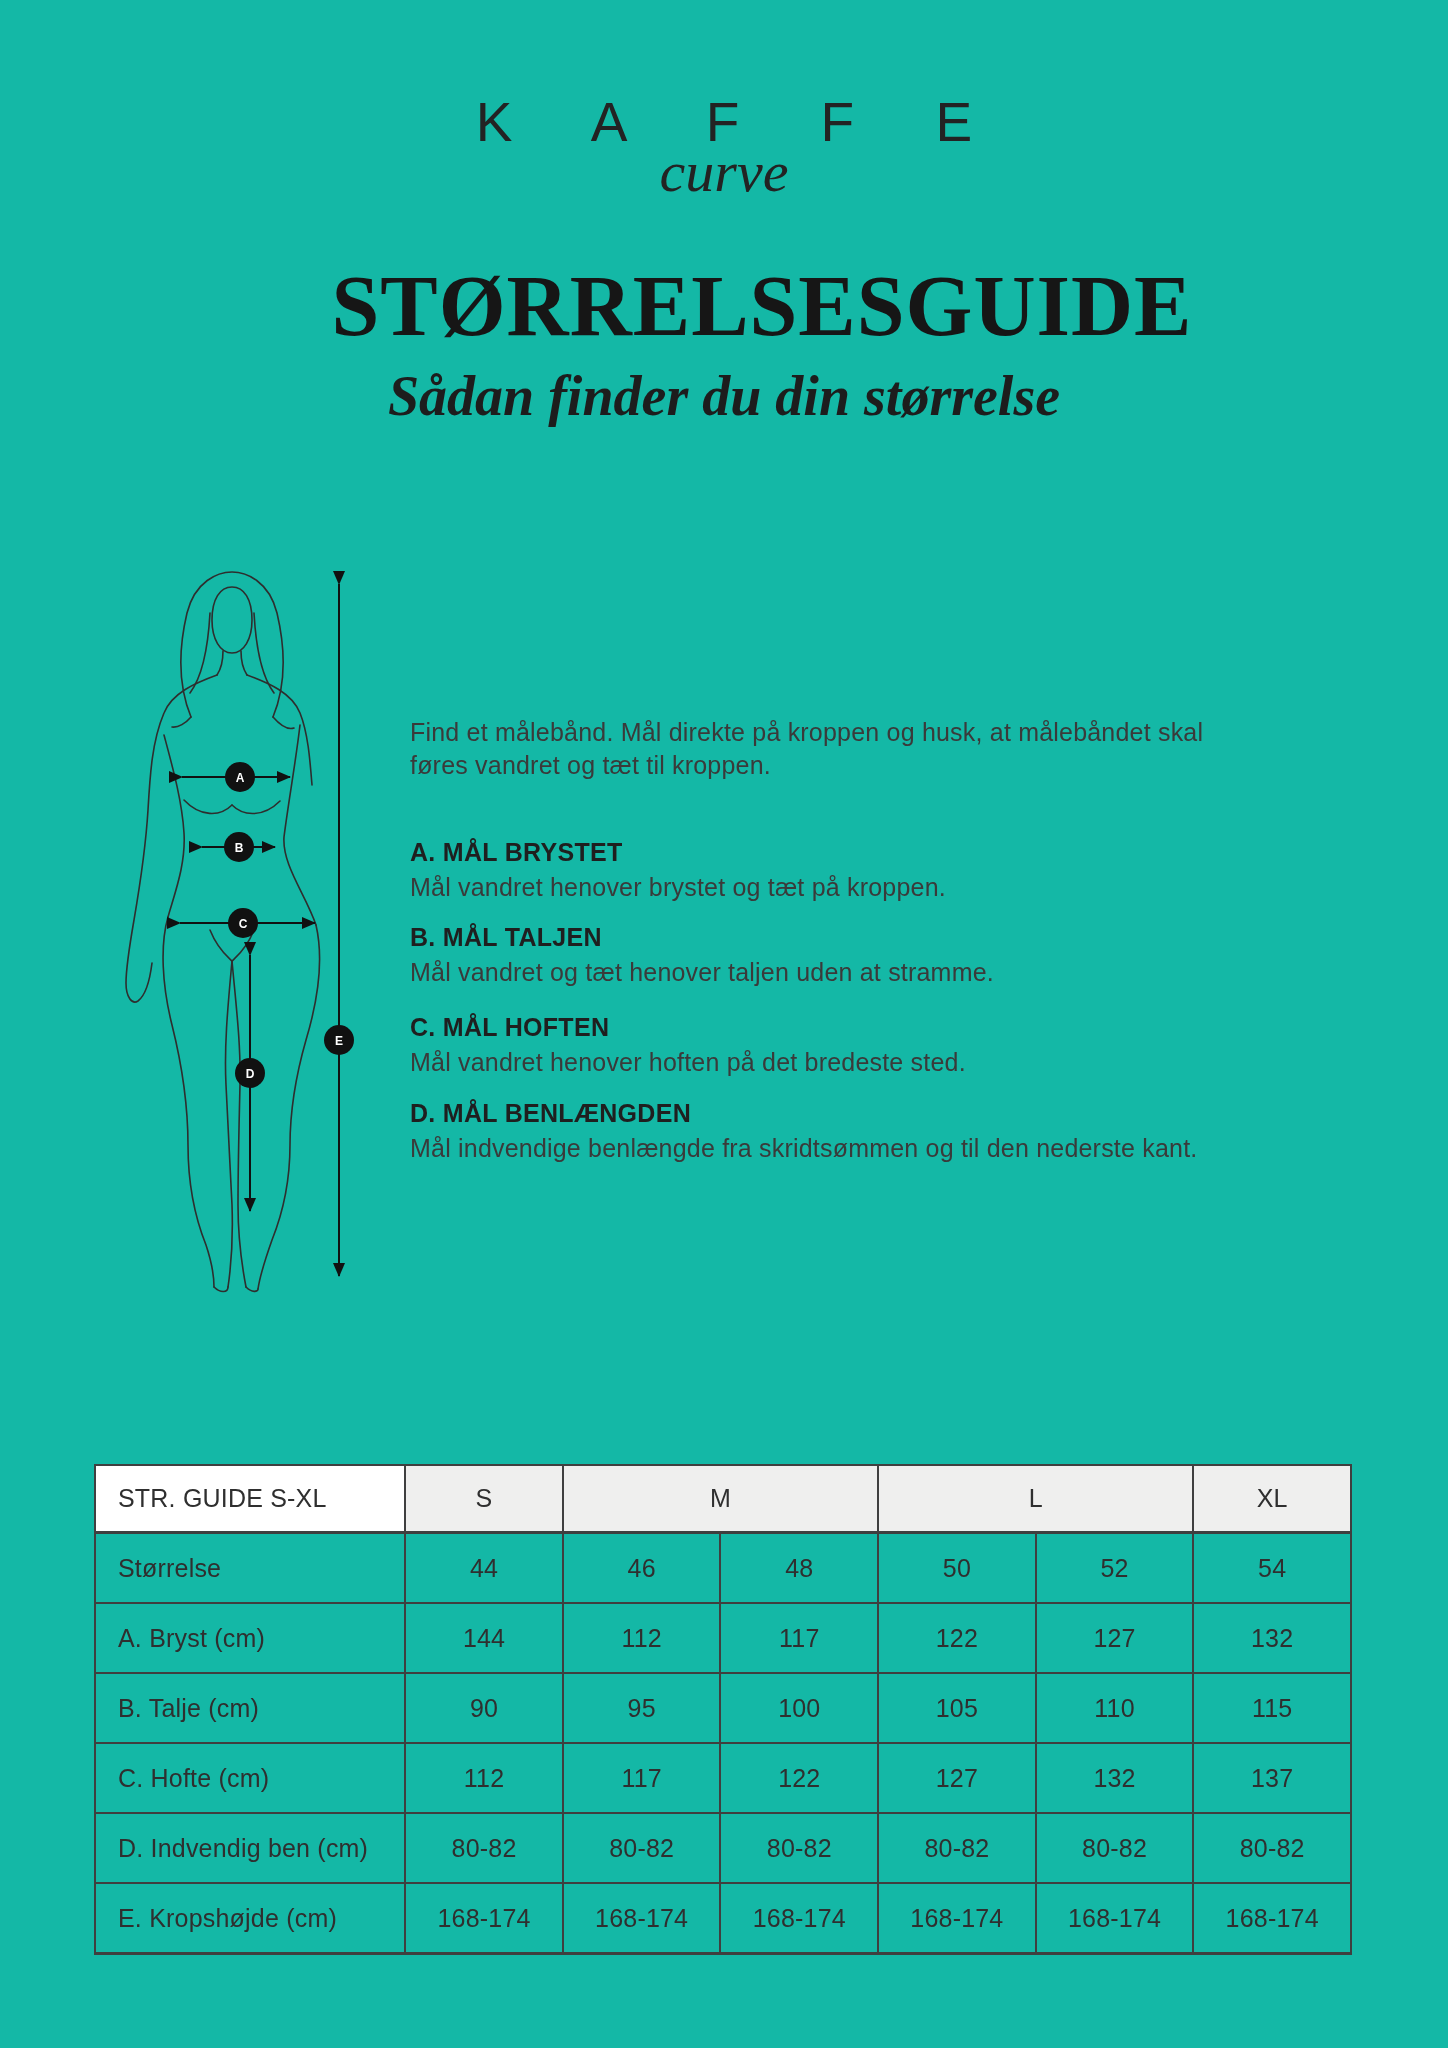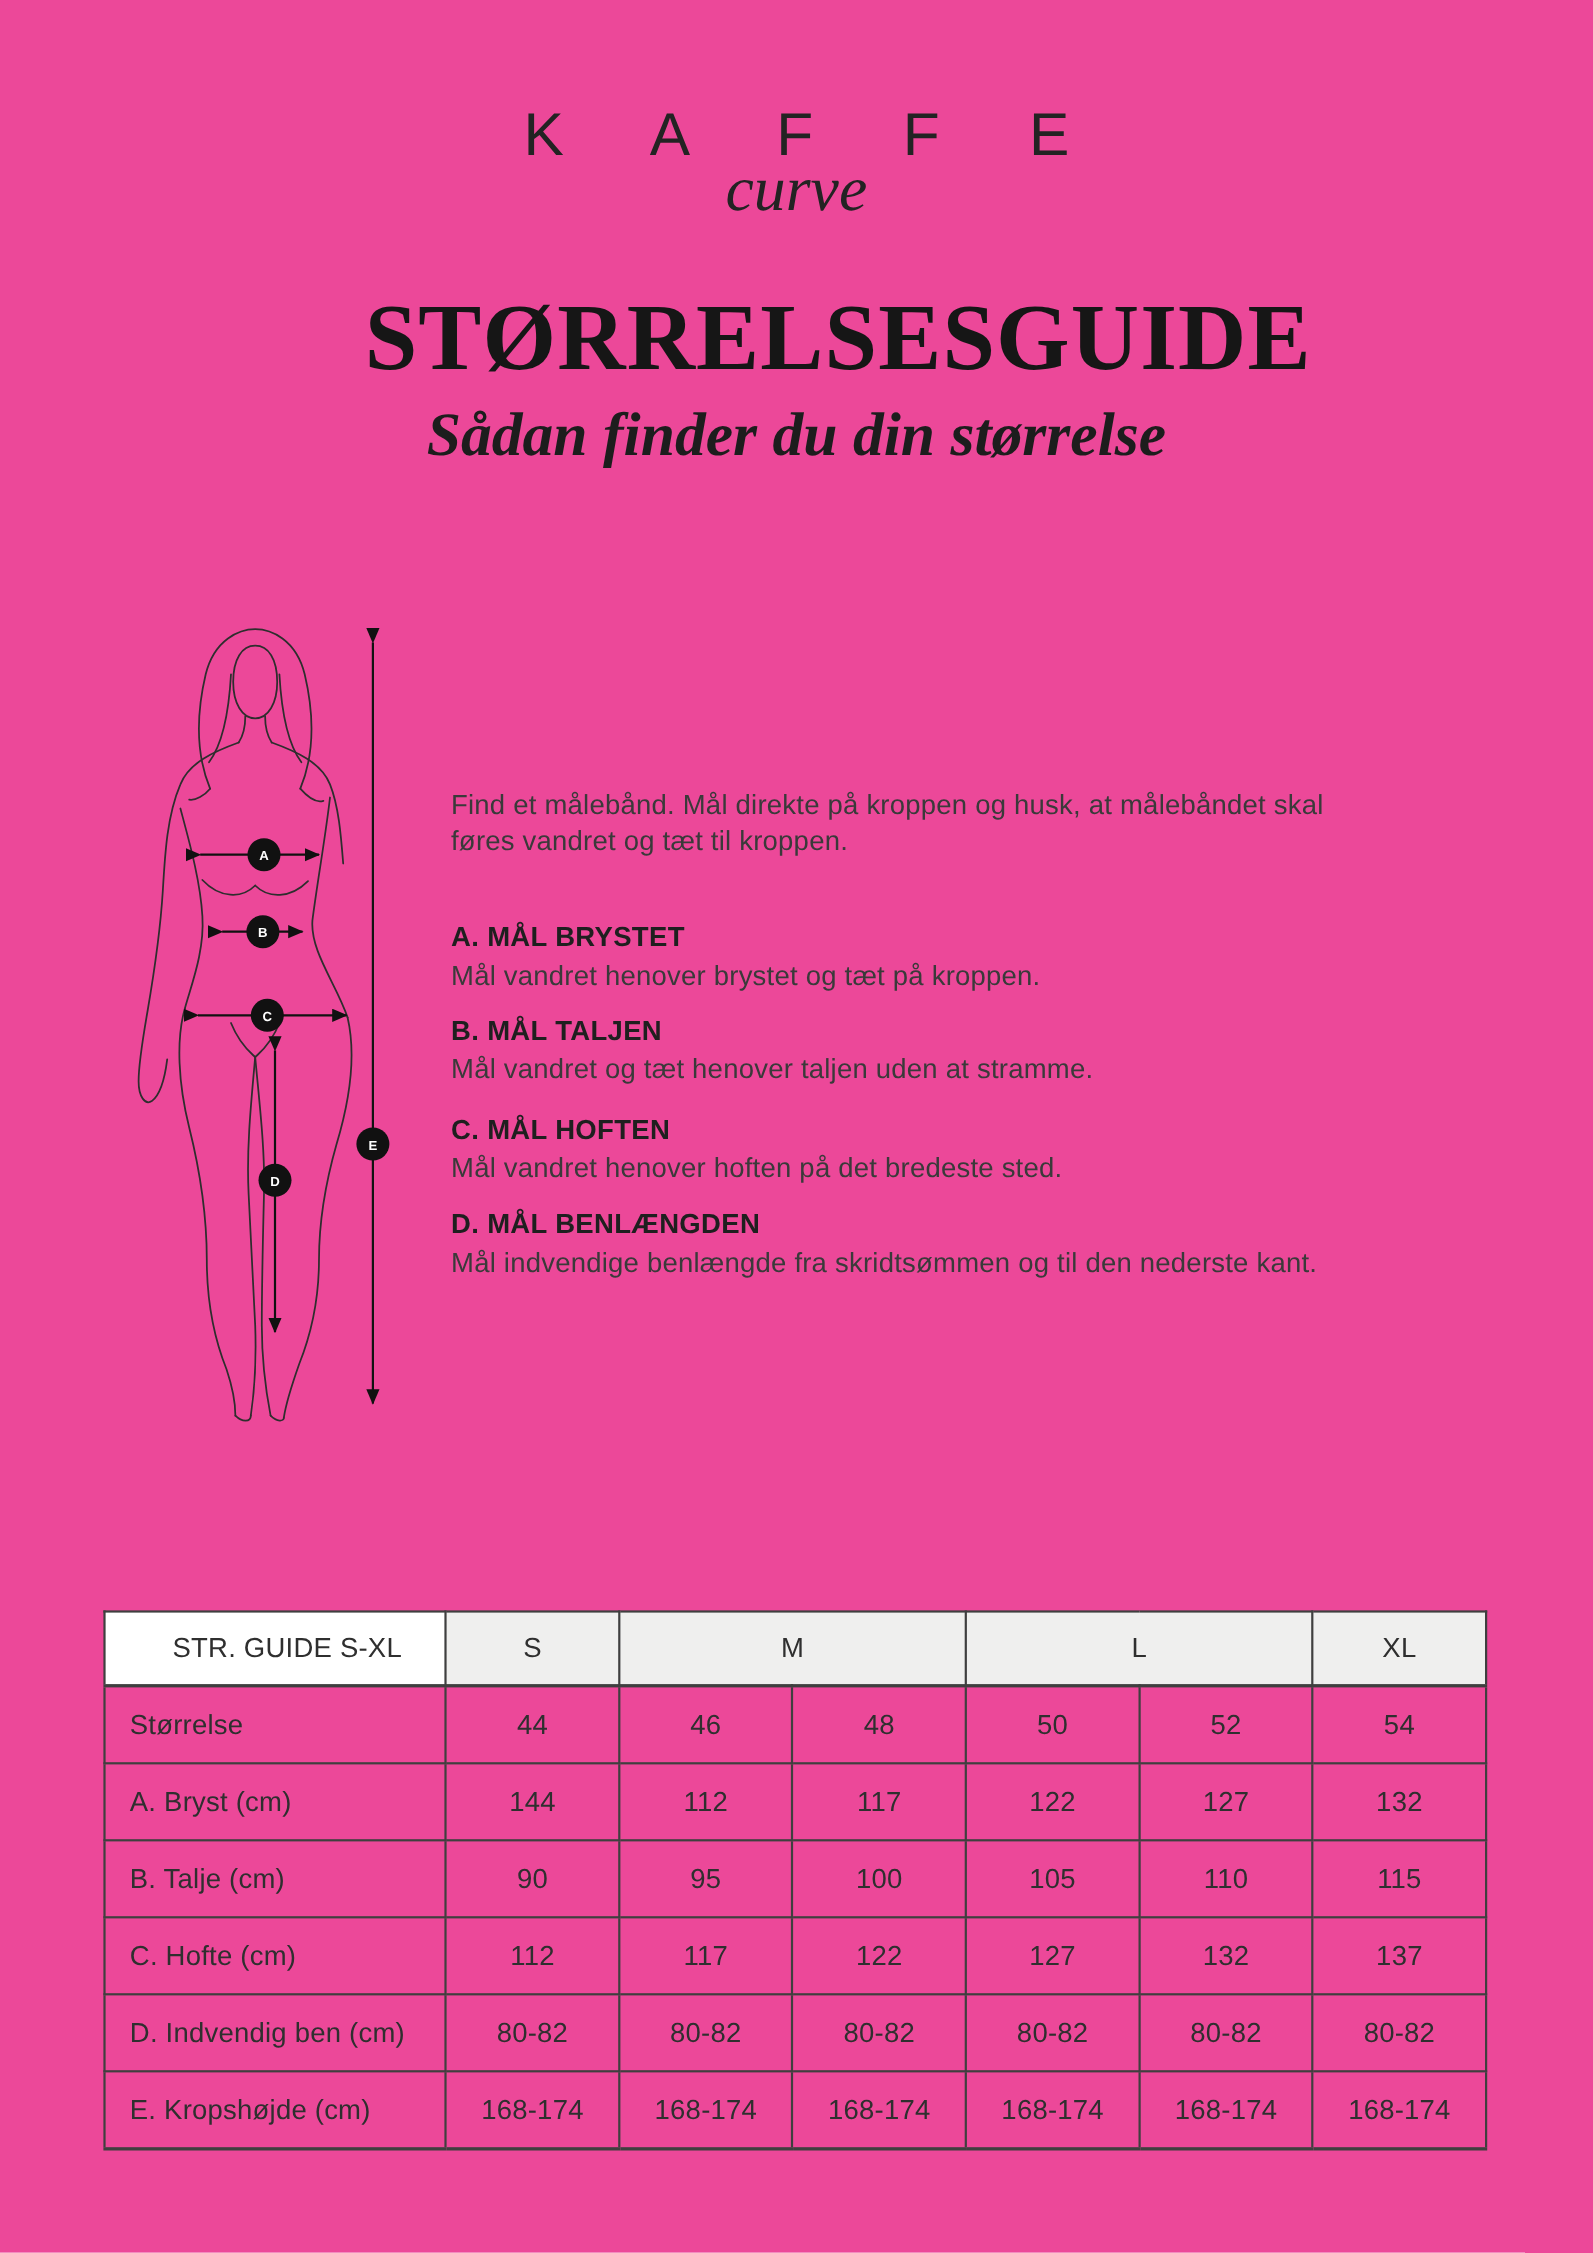--- a/index.html
+++ b/index.html
@@ -1,17 +1,17 @@
 <!DOCTYPE html>
 <html><head>
 <meta charset="utf-8">
 <style>
   html,body{margin:0;padding:0;background:#ffffff;}
   #page{
-    position:relative;width:1448px;height:2048px;background:#ec4899;overflow:hidden;
+    position:relative;width:1448px;height:2048px;background:#14b8a6;overflow:hidden;
     font-family:"Liberation Sans",sans-serif;color:#2e2e2e;
   }
   
   .brand-name{
     position:absolute;top:90px;left:0;width:100%;text-align:center;
     font-size:55px;font-weight:400;letter-spacing:33px;padding-left:33px;box-sizing:border-box;
     color:#232323;
   }
   .brand-sub{
     position:absolute;top:138px;left:0;width:100%;text-align:center;
@@ -53,21 +53,21 @@
     font-size:25px;color:#2f2f2f;letter-spacing:0.2px;
   }
   table.size-table td,table.size-table th{
     border:2px solid #3f3f3f;font-weight:400;text-align:center;vertical-align:middle;
     padding:0;
   }
   table.size-table .row-label{
     text-align:left;padding-left:22px;
   }
   table.size-table thead th{height:65px;background:#efefee;}
-  table.size-table thead th.corner{background:#ffffff;text-align:center;}
+  table.size-table thead th.corner{background:#ffffff;}
   table.size-table thead tr{border-bottom:3px solid #3f3f3f;}
   table.size-table tbody td{height:68px;}
   table.size-table tbody tr:last-child td{border-bottom:3px solid #3f3f3f;}
   .col-label{width:24.7%;} .col-size{width:12.55%;}
 </style>
 </head>
 <body>
 
 <div id="page">
 

